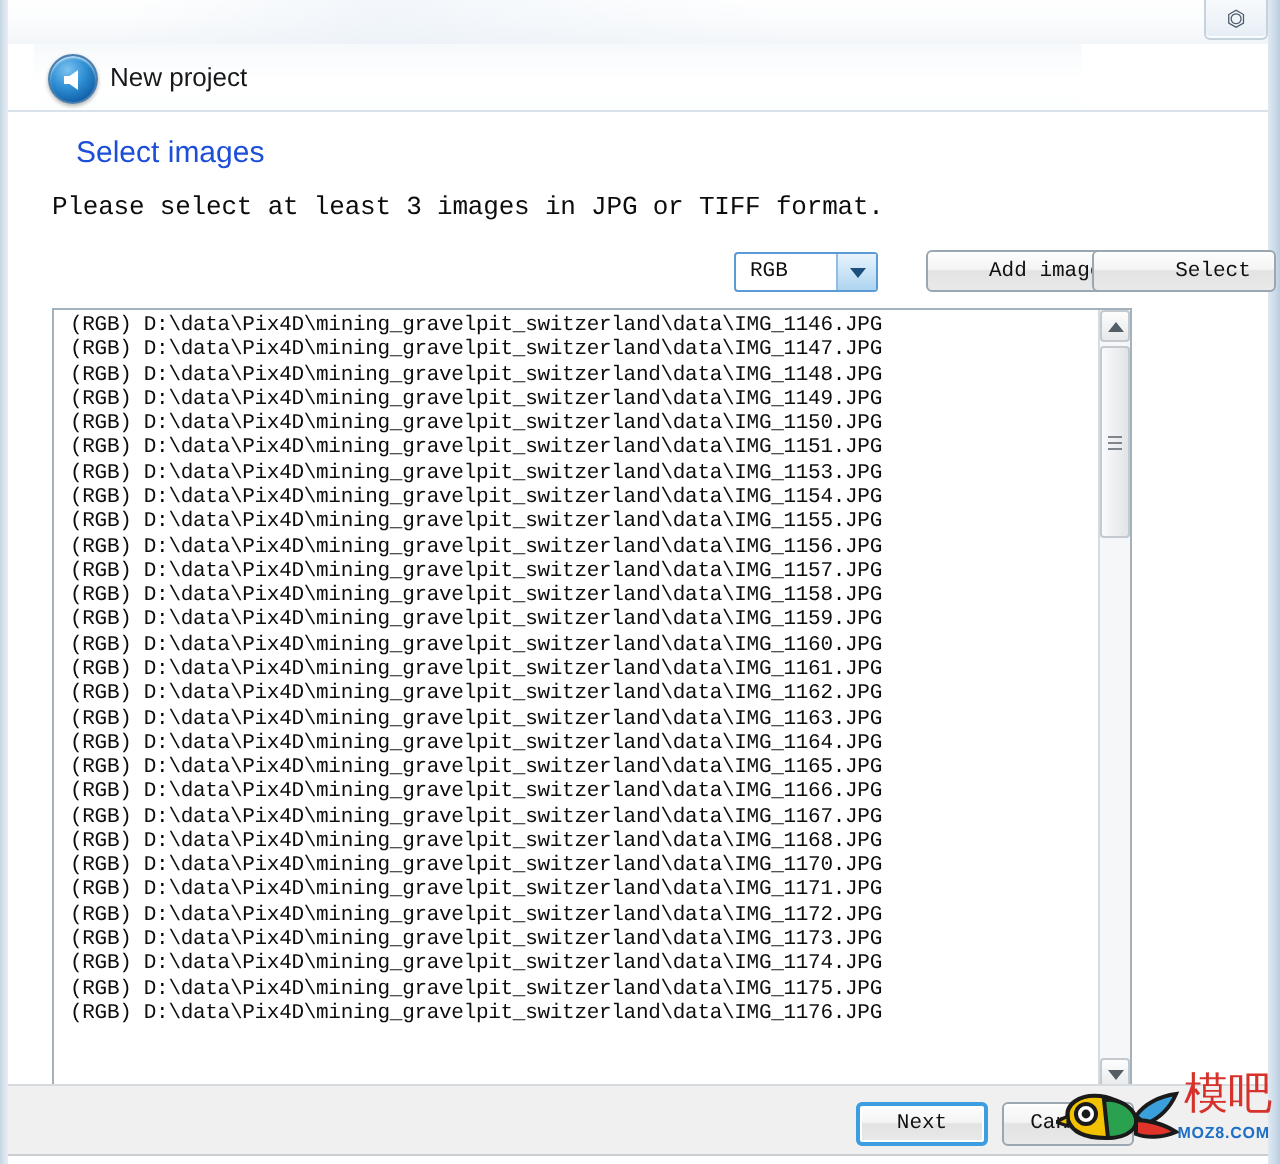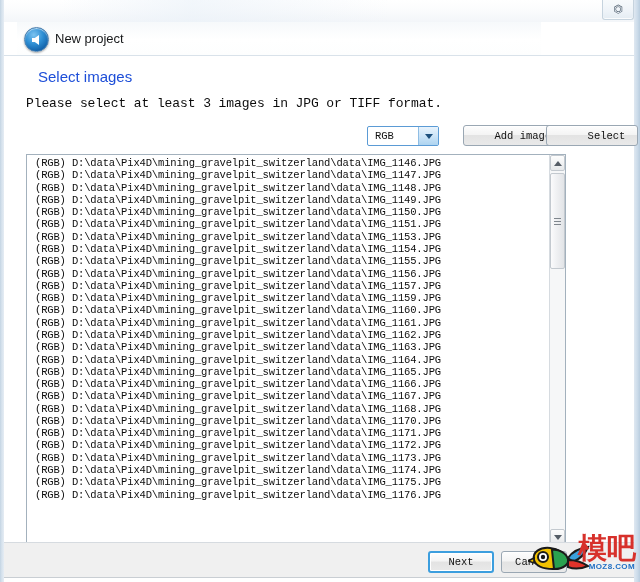--- a/index.html
+++ b/index.html
@@ -307,22 +307,22 @@
   .watermark {
     position: absolute;
     left: 528px; top: 536px;
     width: 110px; height: 46px;
     pointer-events: none;
   }
   .wm-text-cn {
     position: absolute;
     right: 2px; top: 0px;
     font-family: "DejaVu Sans", sans-serif;
-    font-size: 29px;
-    font-weight: bold;
+    font-size: 22px;
+    font-weight: normal;
     color: #d7312b;
     letter-spacing: 0px;
     line-height: 24px;
   }
   .wm-text-url {
     position: absolute;
     right: 3px; top: 26px;
     font-family: "Liberation Sans", sans-serif;
     font-size: 8px;
     font-weight: bold;
@@ -375,20 +375,21 @@
           <div class="list-row">(RGB) D:\data\Pix4D\mining_gravelpit_switzerland\data\IMG_1147.JPG</div>
           <div class="list-row">(RGB) D:\data\Pix4D\mining_gravelpit_switzerland\data\IMG_1148.JPG</div>
           <div class="list-row">(RGB) D:\data\Pix4D\mining_gravelpit_switzerland\data\IMG_1149.JPG</div>
           <div class="list-row">(RGB) D:\data\Pix4D\mining_gravelpit_switzerland\data\IMG_1150.JPG</div>
           <div class="list-row">(RGB) D:\data\Pix4D\mining_gravelpit_switzerland\data\IMG_1151.JPG</div>
           <div class="list-row">(RGB) D:\data\Pix4D\mining_gravelpit_switzerland\data\IMG_1153.JPG</div>
           <div class="list-row">(RGB) D:\data\Pix4D\mining_gravelpit_switzerland\data\IMG_1154.JPG</div>
           <div class="list-row">(RGB) D:\data\Pix4D\mining_gravelpit_switzerland\data\IMG_1155.JPG</div>
           <div class="list-row">(RGB) D:\data\Pix4D\mining_gravelpit_switzerland\data\IMG_1156.JPG</div>
           <div class="list-row">(RGB) D:\data\Pix4D\mining_gravelpit_switzerland\data\IMG_1157.JPG</div>
+          <div class="list-row">(RGB) D:\data\Pix4D\mining_gravelpit_switzerland\data\IMG_1158.JPG</div>
           <div class="list-row">(RGB) D:\data\Pix4D\mining_gravelpit_switzerland\data\IMG_1159.JPG</div>
           <div class="list-row">(RGB) D:\data\Pix4D\mining_gravelpit_switzerland\data\IMG_1160.JPG</div>
           <div class="list-row">(RGB) D:\data\Pix4D\mining_gravelpit_switzerland\data\IMG_1161.JPG</div>
           <div class="list-row">(RGB) D:\data\Pix4D\mining_gravelpit_switzerland\data\IMG_1162.JPG</div>
           <div class="list-row">(RGB) D:\data\Pix4D\mining_gravelpit_switzerland\data\IMG_1163.JPG</div>
           <div class="list-row">(RGB) D:\data\Pix4D\mining_gravelpit_switzerland\data\IMG_1164.JPG</div>
           <div class="list-row">(RGB) D:\data\Pix4D\mining_gravelpit_switzerland\data\IMG_1165.JPG</div>
           <div class="list-row">(RGB) D:\data\Pix4D\mining_gravelpit_switzerland\data\IMG_1166.JPG</div>
           <div class="list-row">(RGB) D:\data\Pix4D\mining_gravelpit_switzerland\data\IMG_1167.JPG</div>
           <div class="list-row">(RGB) D:\data\Pix4D\mining_gravelpit_switzerland\data\IMG_1168.JPG</div>

